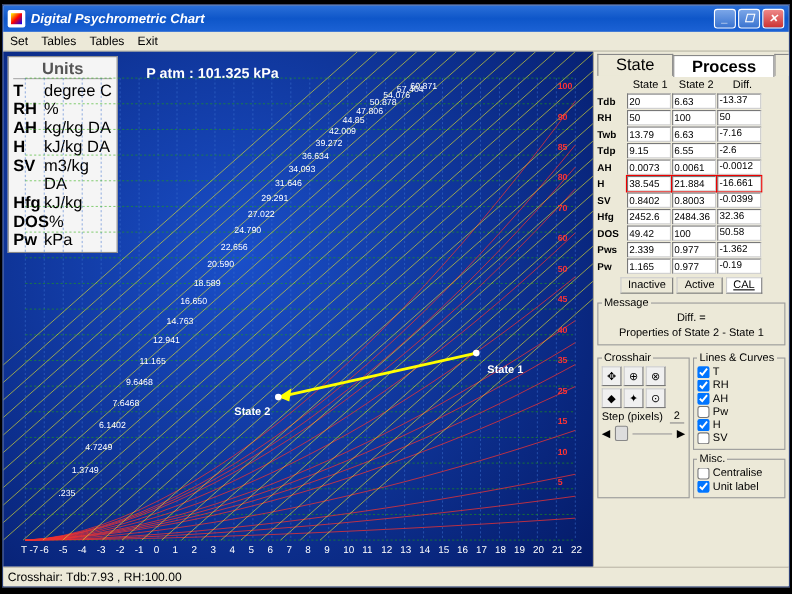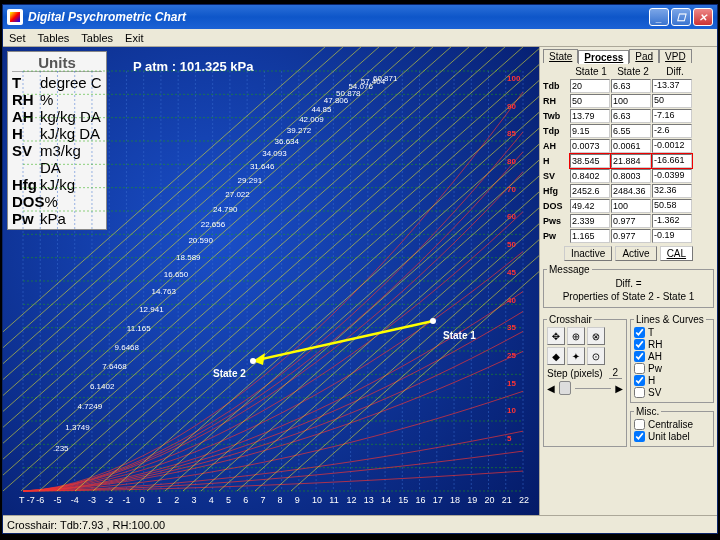--- a/index.html
+++ b/index.html
@@ -15,21 +15,21 @@
   .menuitem { cursor: pointer; }
   .content { display: flex; height: calc(100% - 24px - 18px - 18px); }
   .chartarea { flex: 1; background: radial-gradient(circle at 40% 40%, #1a4fc9, #041a67); position: relative; overflow: hidden; }
   .unitsbox { position: absolute; top: 4px; left: 4px; background: #f5f5f5; border: 1px solid #888; padding: 2px 4px; font-size: 15px; width: 100px; }
   .unitsbox .hdr { text-align: center; font-weight: bold; border-bottom: 1px solid #aaa; margin-bottom: 2px; color:#555; }
   .unitsbox .row { display: flex; }
   .unitsbox .lab { flex: 0 0 28px; font-weight: bold; }
   .pressure { position: absolute; top: 12px; left: 130px; color: #fff; font-weight: bold; font-size: 13px; }
   .rightpanel { width: 178px; background: #ece9d8; border-left: 1px solid #aca899; padding: 2px 3px; font-size: 10px; overflow: hidden; }
   .tabs { display: flex; gap: 0; margin-bottom: 3px; }
-  .tab { padding: 1px 5px; border: 1px solid #888; border-bottom: none; font-size: 10px; background: #ece9d8; cursor: pointer; text-decoration: underline; }
+  .tab { padding: 1px 16px; border: 1px solid #888; border-bottom: none; font-size: 15px; background: #ece9d8; cursor: pointer; }
   .tab.active { background: #fff; font-weight: bold; position:relative; top:1px; }
   .statehdr { display: grid; grid-template-columns: 26px 40px 40px 40px; gap: 2px; font-size: 10px; text-align: center; margin-bottom: 2px; }
   .staterow { display: grid; grid-template-columns: 26px 40px 40px 40px; gap: 1px; font-size: 9px; margin-bottom: 1px; align-items: center; }
   .staterow .lbl { font-weight: bold; }
   .staterow input, .staterow .val { width: 100%; height: 14px; font-size: 9px; border: 1px inset #ccc; padding: 0 1px; background: #fff; }
   .staterow.hl input, .staterow.hl .val { outline: 1px solid #e00; }
   .staterow .diff { }
   .btng { display: flex; gap: 3px; margin: 3px 0; justify-content: center; }
   .btn { padding: 1px 6px; border: 1px outset #ccc; background: #ece9d8; font-size: 10px; cursor: pointer; }
   fieldset { border: 1px solid #999; margin: 3px 0; padding: 2px 3px 4px; font-size: 10px; }

